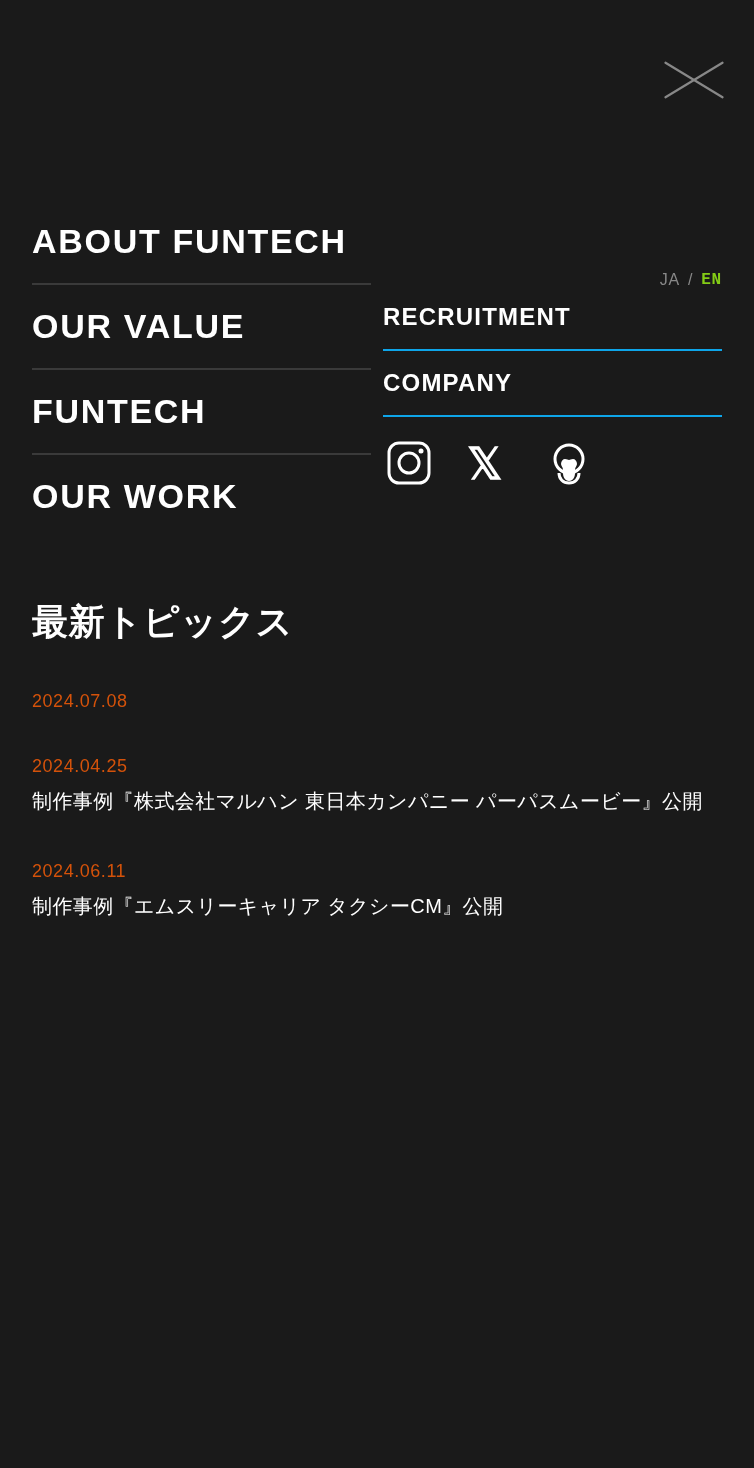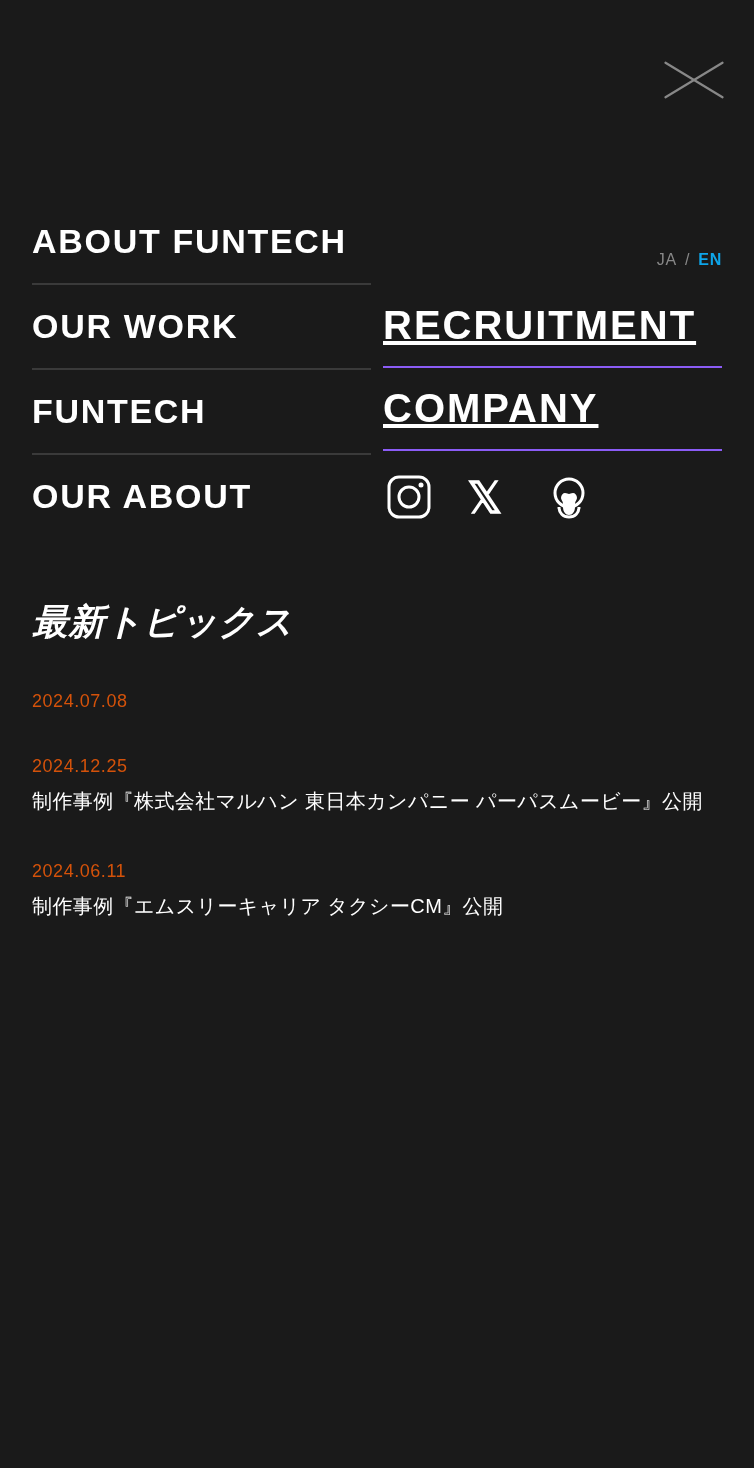--- a/index.html
+++ b/index.html
@@ -27,41 +27,42 @@
       cursor: pointer;
     }
 
     .close-btn svg {
       width: 100%;
       height: 100%;
     }
 
     .lang-switcher {
       position: absolute;
-      top: 251px;
+      top: 271px;
       right: 32px;
       display: flex;
       gap: 8px;
       color: #888888;
       font-size: 16px;
       font-weight: 500;
       letter-spacing: 0.05em;
     }
 
     .lang-switcher .lang-ja {
       color: #888888;
     }
 
     .lang-switcher .lang-sep {
       color: #888888;
     }
 
     .lang-switcher .lang-en {
-      color: #0ea5e9;
+      color: #84cc16;
       font-weight: 700;
+      font-family: Liberation Mono, monospace;
     }
 
     .social-icon {
       width: 52px;
       height: 52px;
       display: flex;
       align-items: center;
       justify-content: center;
       cursor: pointer;
     }
@@ -100,24 +101,23 @@
       padding: 22px 0;
       cursor: pointer;
       border-bottom: 2px solid #3a3a3a;
     }
 
     .nav-col-left .nav-link:last-child {
       border-bottom: none;
     }
 
     .nav-col-right .nav-link {
-      font-size: 40px;
+      font-size: 24px;
       padding: 18px 0;
-      border-bottom: 2px solid #8b5cf6;
-      text-decoration: underline;
+      border-bottom: 2px solid #0ea5e9;
     }
 
     .nav-col-right .nav-link:last-child {
       border-bottom: none;
     }
 
     .social-row {
       display: flex;
       align-items: center;
       gap: 28px;
@@ -129,21 +129,20 @@
       padding: 60px 32px 0 32px;
       clear: both;
     }
 
     .news-title {
       font-size: 36px;
       font-weight: 700;
       color: #ffffff;
       margin-bottom: 40px;
       letter-spacing: 0.02em;
-      font-style: italic;
     }
 
     .news-item {
       margin-bottom: 40px;
       margin-top: 44px;
     }
 
     .news-date {
       font-size: 18px;
       color: #d4520a;
@@ -171,23 +170,23 @@
 
 <div class="lang-switcher">
   <span class="lang-ja">JA</span>
   <span class="lang-sep">/</span>
   <span class="lang-en">EN</span>
 </div>
 
 <div class="nav-columns">
   <div class="nav-col-left">
     <a class="nav-link">ABOUT FUNTECH</a>
+    <a class="nav-link">OUR VALUE</a>
+    <a class="nav-link">FUNTECH</a>
     <a class="nav-link">OUR WORK</a>
-    <a class="nav-link">FUNTECH</a>
-    <a class="nav-link">OUR ABOUT</a>
   </div>
   <div class="nav-col-right">
     <a class="nav-link">RECRUITMENT</a>
     <a class="nav-link">COMPANY</a>
     <div class="social-row">
 
       <div class="social-icon">
         <svg viewBox="0 0 52 52" fill="none" xmlns="http://www.w3.org/2000/svg">
           <rect x="6" y="6" width="40" height="40" rx="10" stroke="#ffffff" stroke-width="3" fill="none"></rect>
           <circle cx="26" cy="26" r="10" stroke="#ffffff" stroke-width="3" fill="none"></circle>
@@ -213,21 +212,21 @@
 </div>
 
 <div class="news-section">
   <h2 class="news-title">最新トピックス</h2>
 
   <div class="news-item">
     <div class="news-date">2024.07.08</div>
   </div>
 
   <div class="news-item">
-    <div class="news-date">2024.12.25</div>
+    <div class="news-date">2024.04.25</div>
     <div class="news-text">制作事例『株式会社マルハン 東日本カンパニー パーパスムービー』公開</div>
   </div>
 
   <div class="news-item">
     <div class="news-date">2024.06.11</div>
     <div class="news-text">制作事例『エムスリーキャリア タクシーCM』公開</div>
   </div>
 </div>
 
 </body></html>

